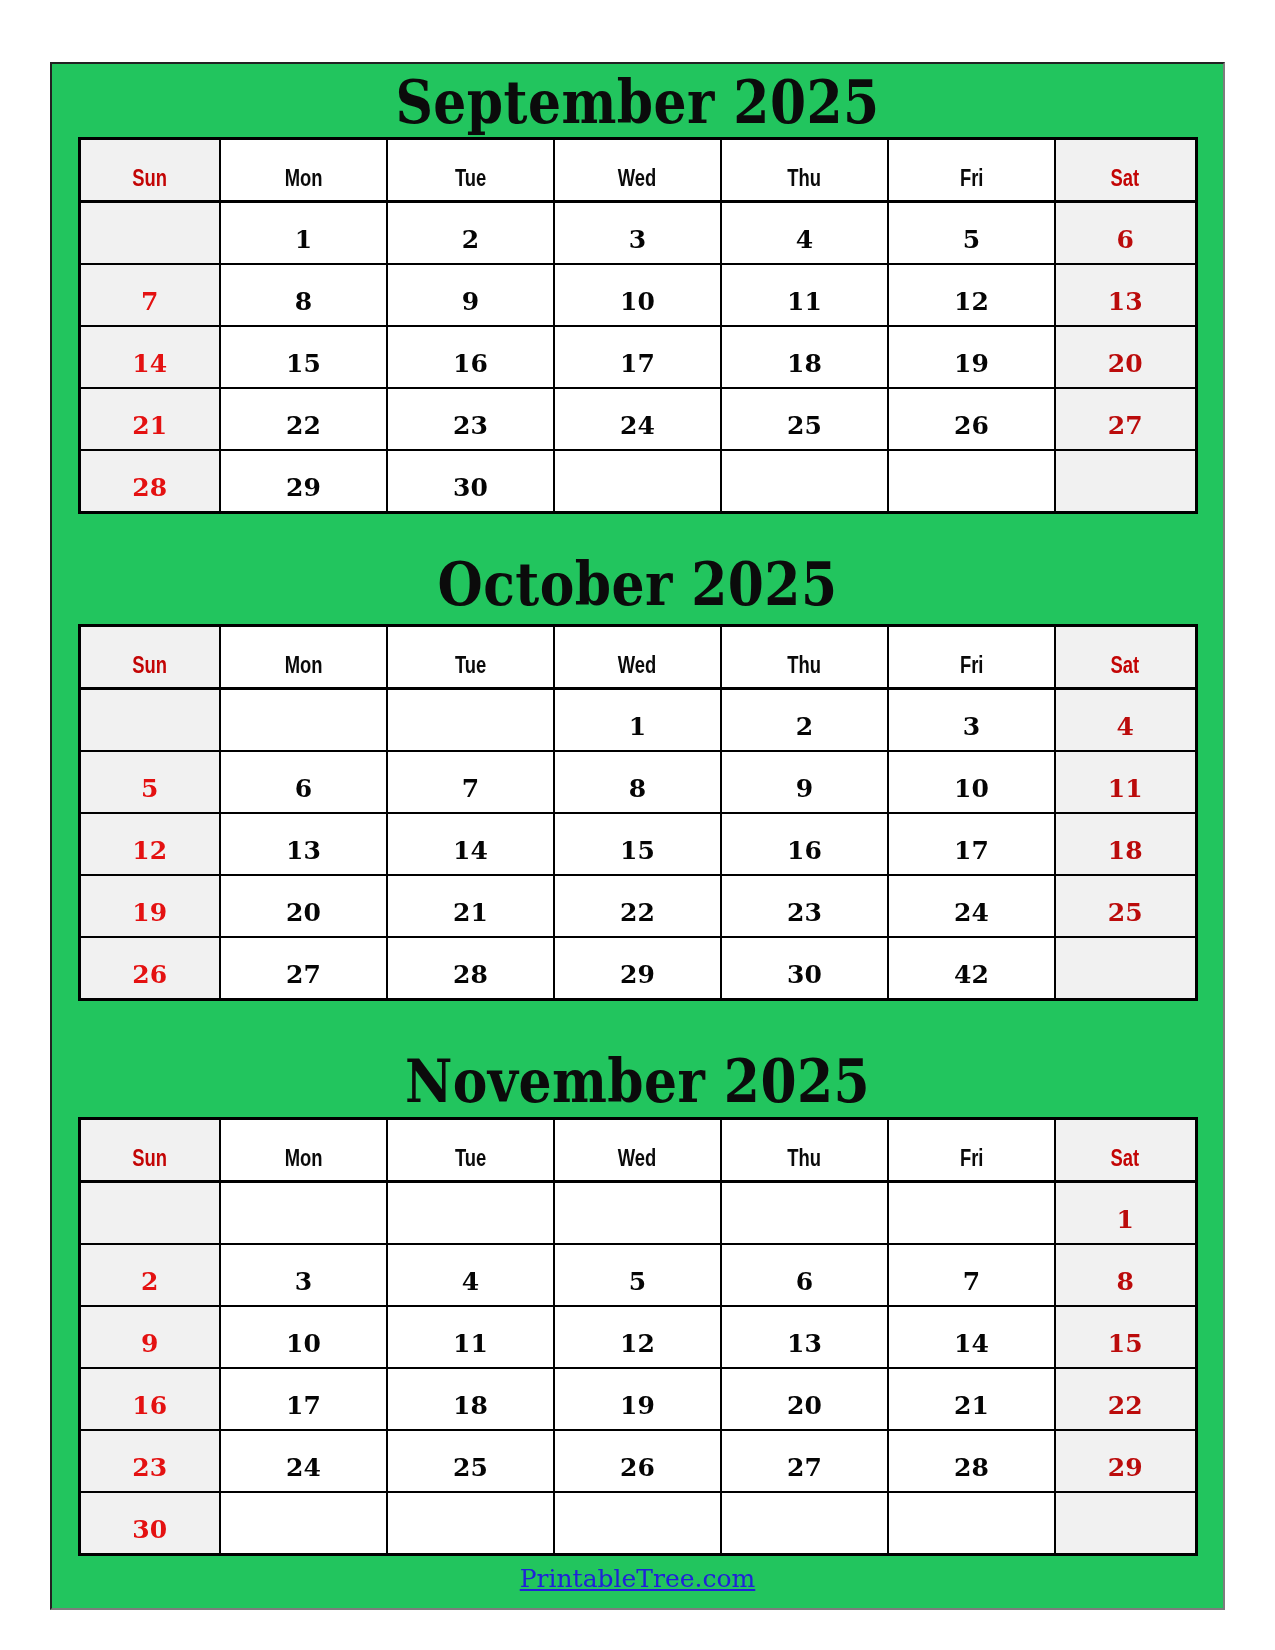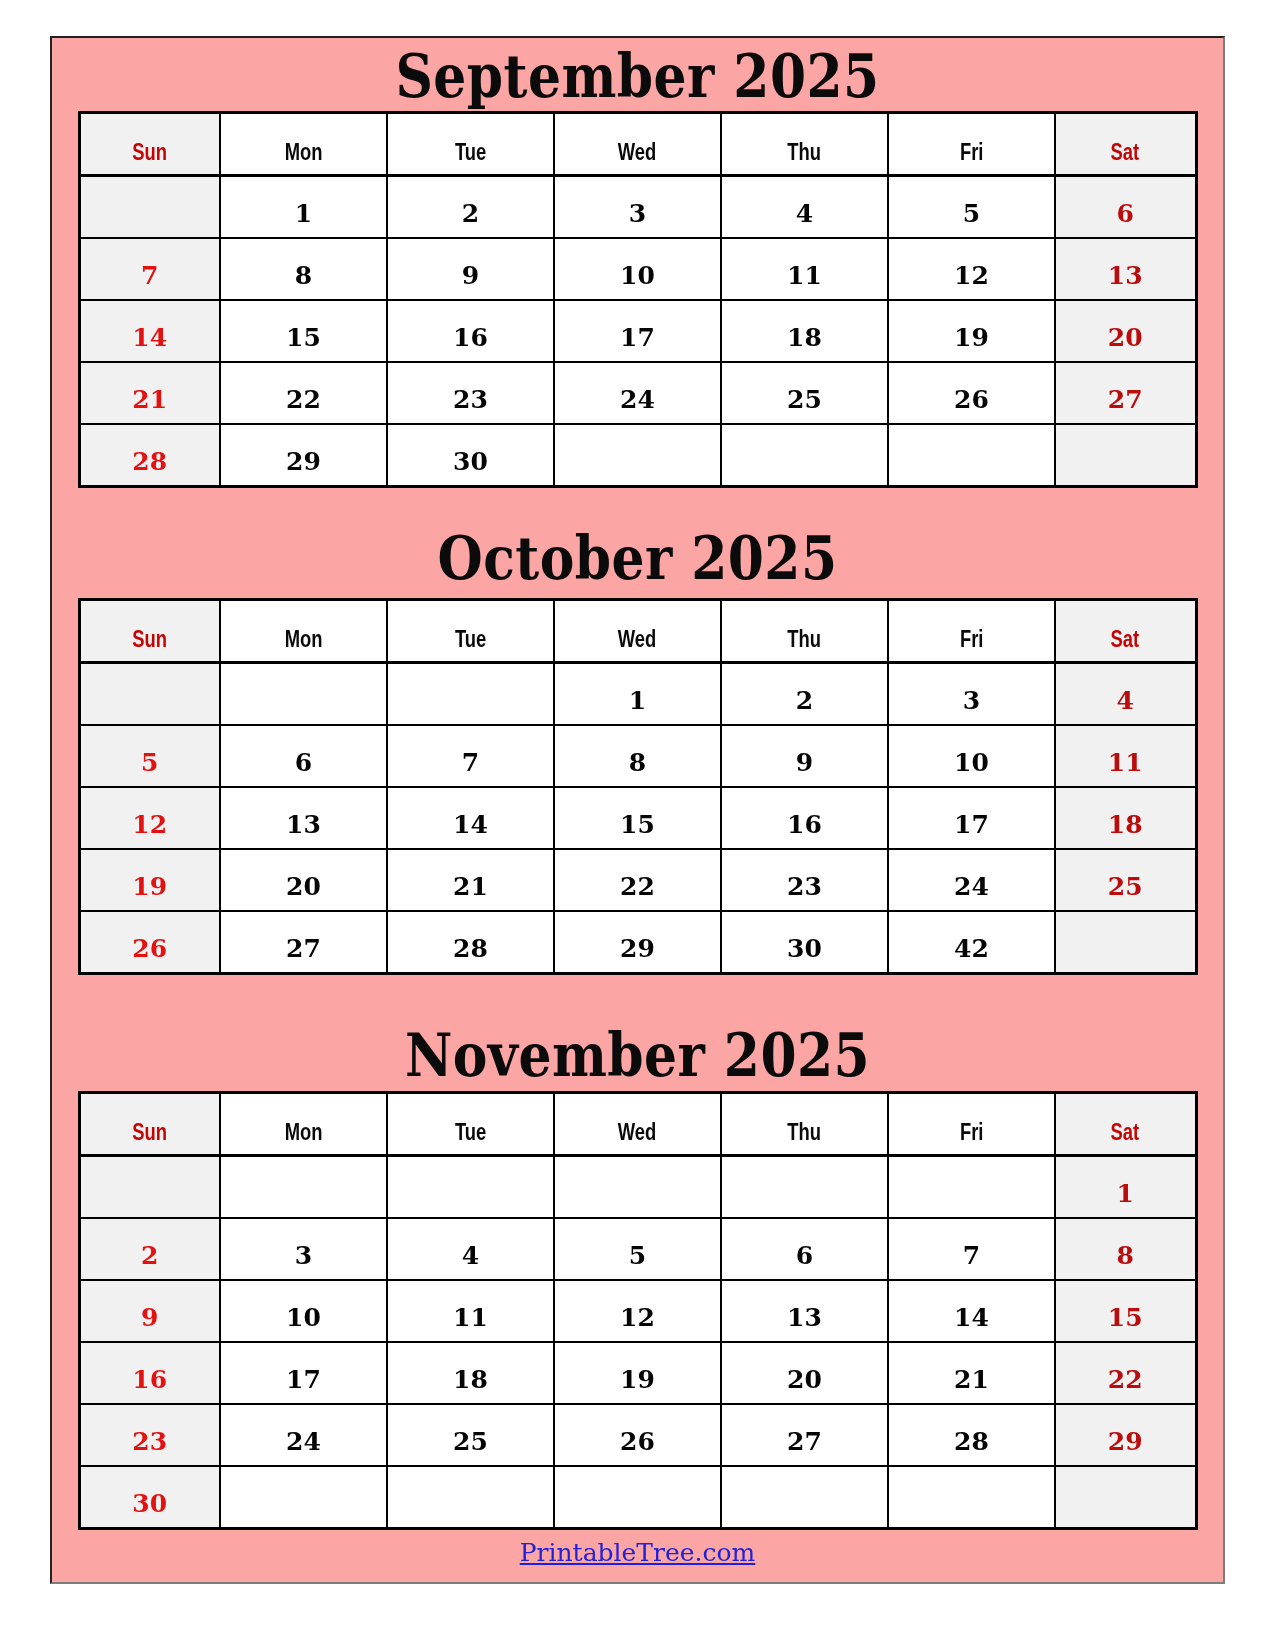--- a/index.html
+++ b/index.html
@@ -12,25 +12,25 @@
     --frame-dark:#222222;
     --frame-light:#7d7d7d;
   }
   html,body{margin:0;padding:0;background:#ffffff;}
   body{
     width:1275px;height:1650px;position:relative;
     font-family:"DejaVu Serif",serif;
     -webkit-font-smoothing:antialiased;
   }
   .frame{
-    position:absolute;left:50px;top:36px;
+    position:absolute;left:50px;top:62px;
     width:1171px;height:1544px;
     border:2px solid;
     border-color:var(--frame-dark) var(--frame-light) var(--frame-light) var(--frame-dark);
-    background:#fca5a5;
+    background:#22c55e;
     overflow:hidden;
   }
   .month-title{
     margin:0;text-align:center;
     font-family:"DejaVu Serif",serif;
     font-weight:900;
     font-size:59px;
     height:62px;line-height:62px;
     color:#0b0b0b;
     transform:scaleX(0.88);

